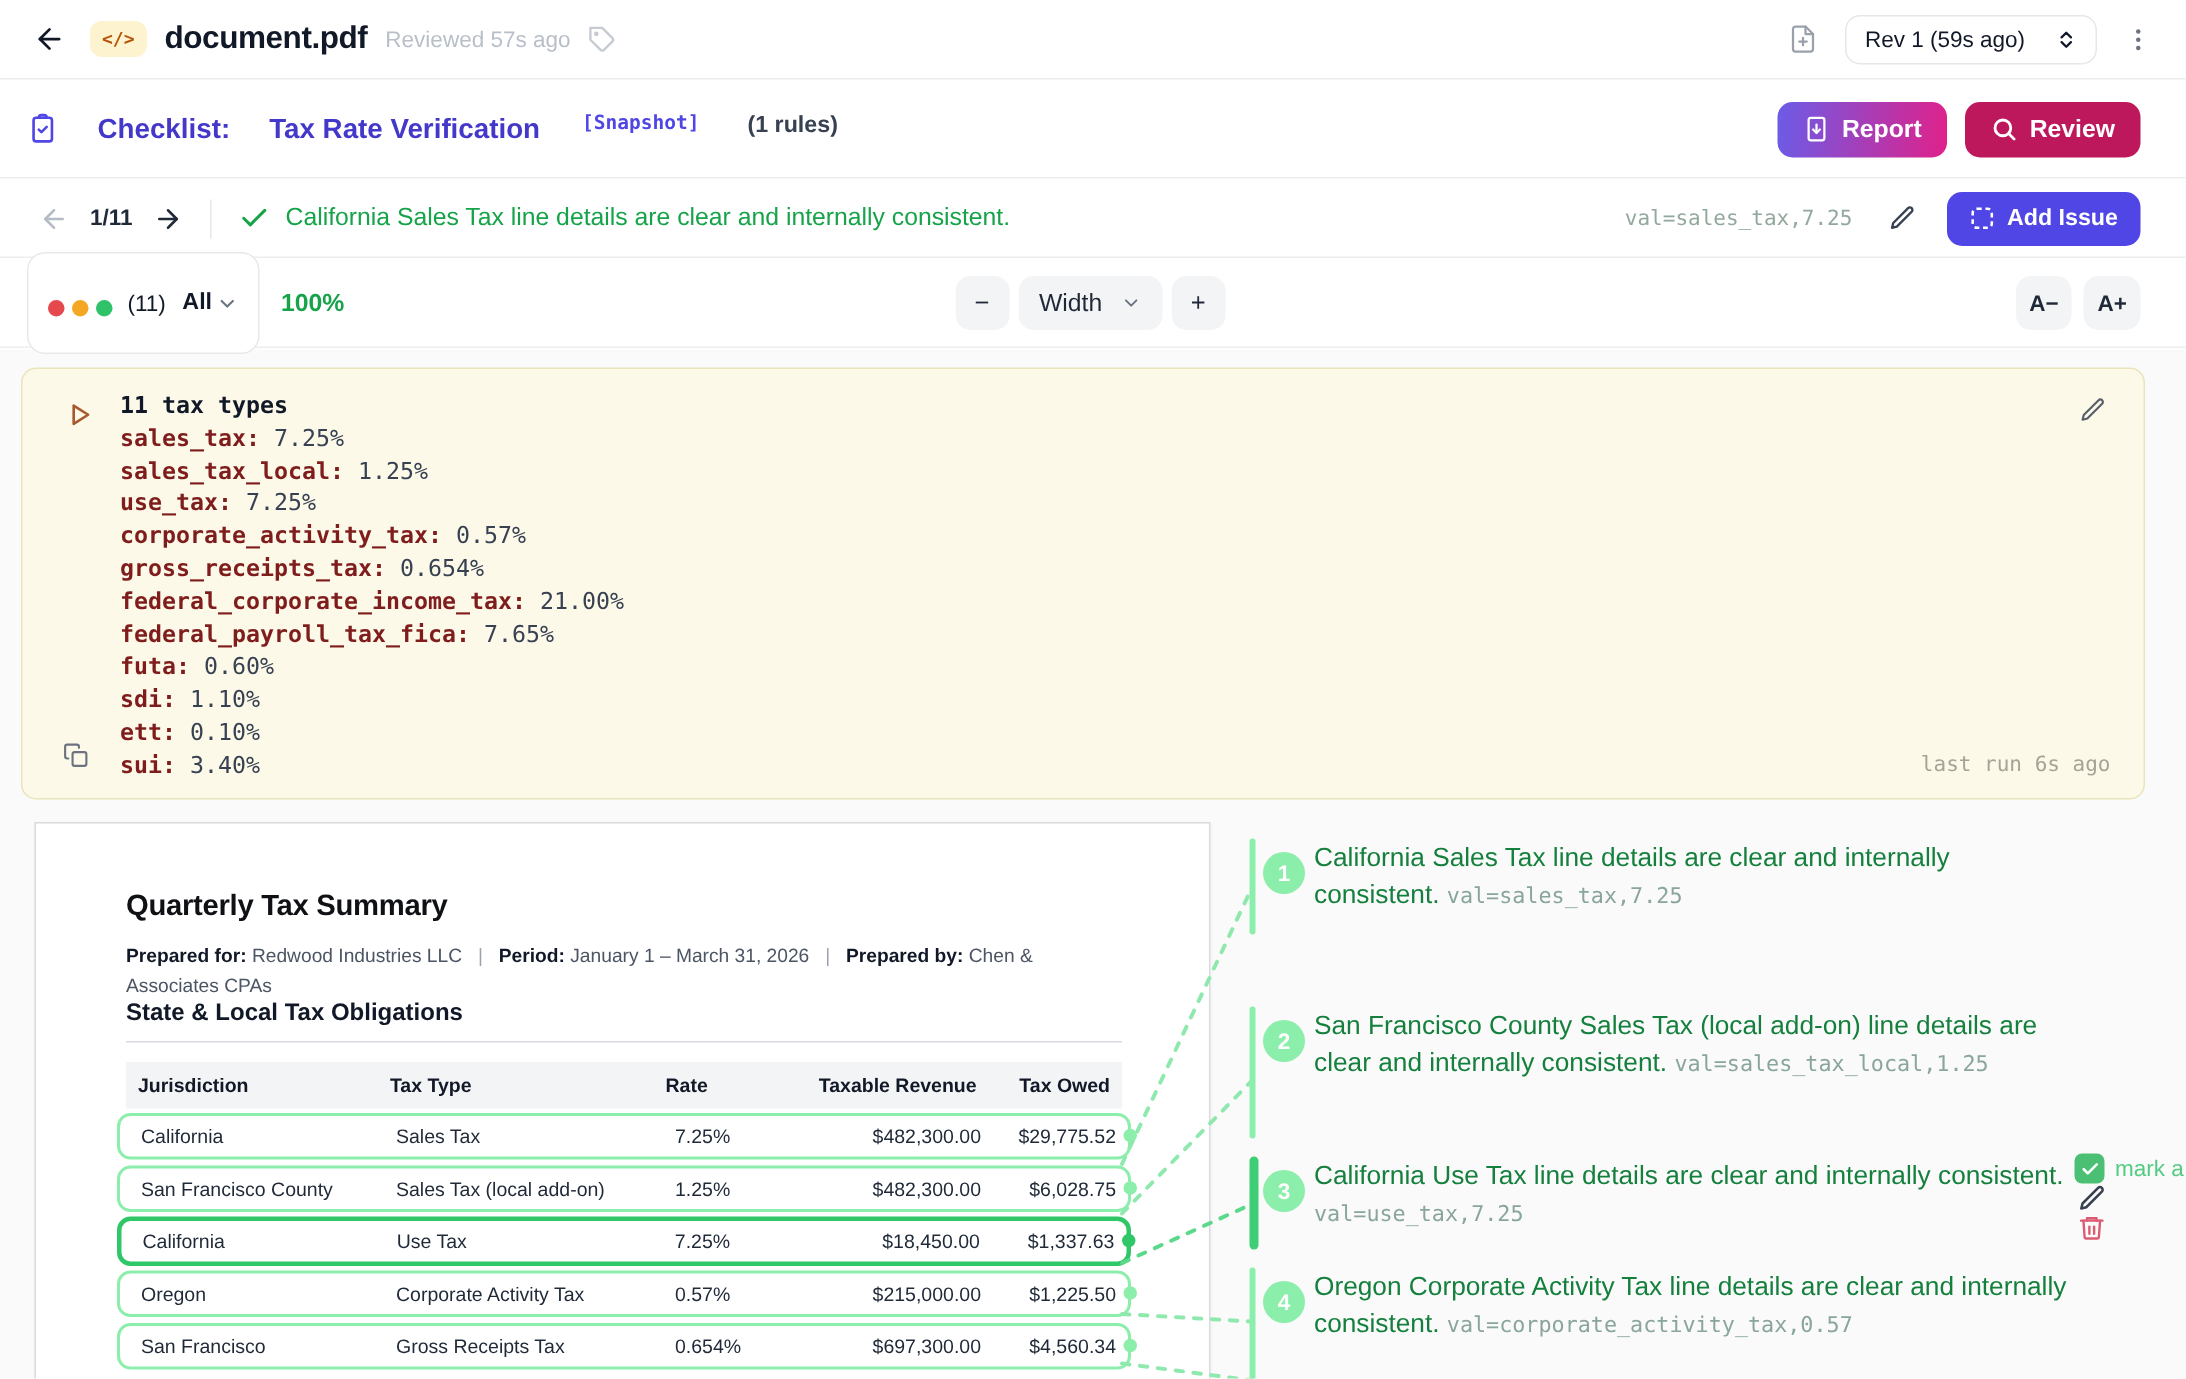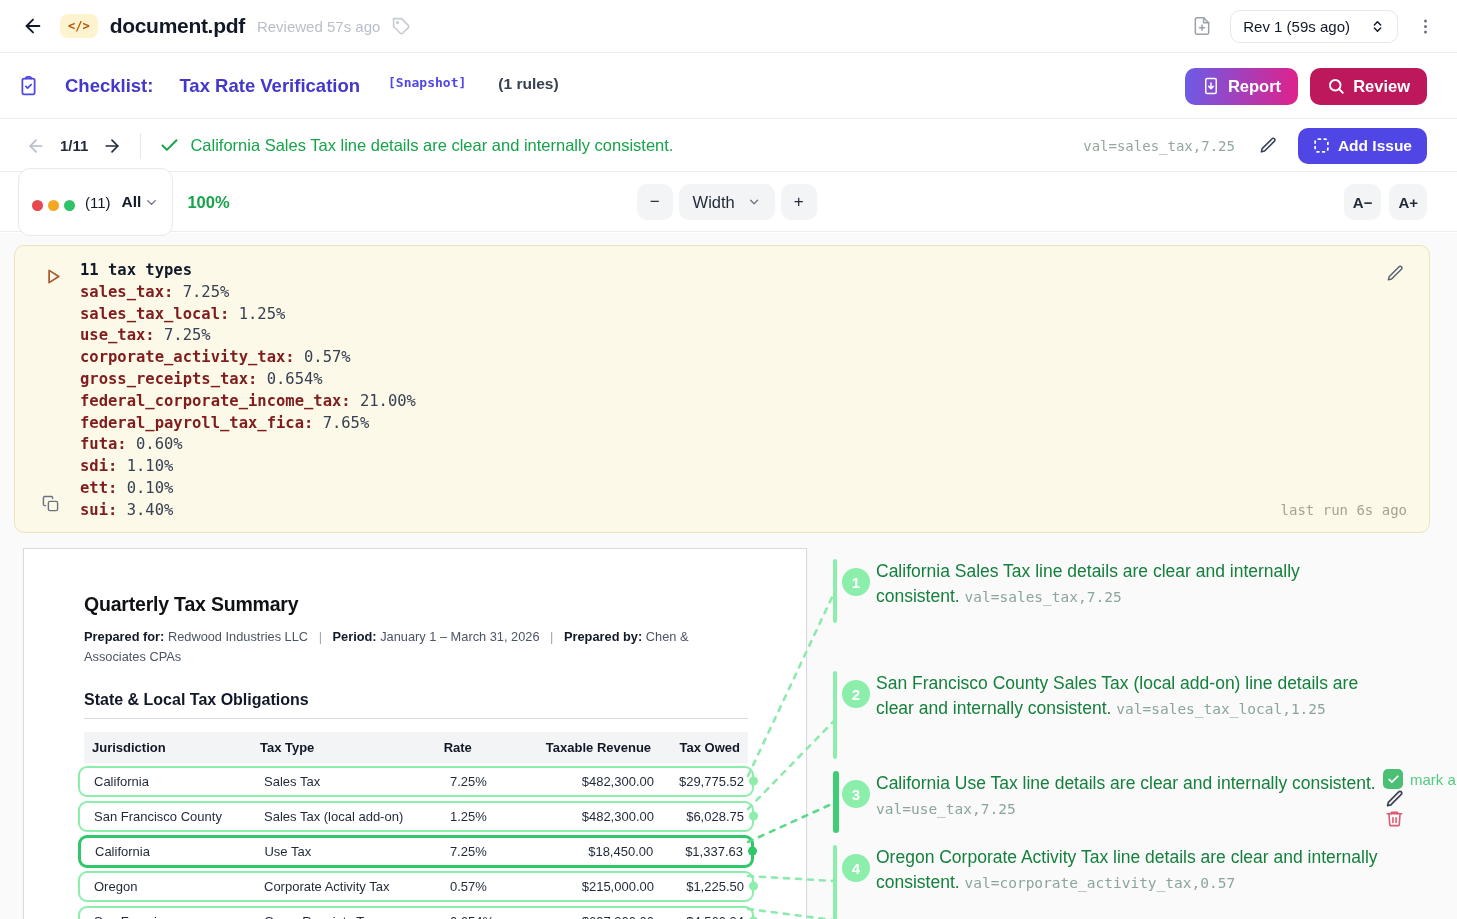--- a/index.html
+++ b/index.html
@@ -78,21 +78,21 @@
   .copy-icon { position:absolute; left:27px; bottom:20px; color:#6b7280; cursor:pointer;}
   .edit-icon-panel { position:absolute; right:24px; top:18px; color:#57606a; cursor:pointer;}
   .last-run { position:absolute; right:22px; bottom:14px; font-family:"DejaVu Sans Mono",monospace;
     font-size:14px; color:#a6a396;margin-left:24px;}
 
   
   .doc-card { position:absolute; left:23px; top:315px; width:784px; height:600px;
     background:#fff; border:1px solid #d8dade; box-shadow:0 1px 3px rgba(0,0,0,.04); overflow:hidden;}
   .doc-inner { padding:44px 58px 0 60px;}
   .doc-h1 { font-size:19.5px; font-weight:800; color:#0f1115; letter-spacing:-0.2px; margin-bottom:11px;}
-  .doc-meta { font-size:12.8px; color:#4b5563; line-height:1.55; width:660px; margin-bottom:24px;}
+  .doc-meta { font-size:12.8px; color:#4b5563; line-height:1.55; width:660px; }
   .doc-meta b { color:#111827;}
   .meta-sep { color:#9ca3af; padding:0 7px;}
   .doc-h2 { font-size:16px; font-weight:800; color:#111827; margin-bottom:9px;}
   .doc-hr { border:none; border-top:1px solid #d6d9dd; margin:0 0 13px 0; width:664px;}
   .doc-table { width:664px; font-size:13px;}
   .doc-thead { display:flex; background:#f3f4f6; padding:8px 8px; font-weight:800; color:#111827;}
   .c1{width:170px;} .c2{width:186px;} .c3{width:92px;} .c4{width:118px; text-align:right;} .c5{width:90px; text-align:right;}
   .doc-rows { padding-top:3px;}
   .doc-row { position:relative; display:flex; align-items:flex-end; padding:6px 8px; margin:0 -6px 4px -6px;
     border:2px solid #8ceeab; border-radius:9px; color:#1f2937; background:#fff; cursor:pointer;}

